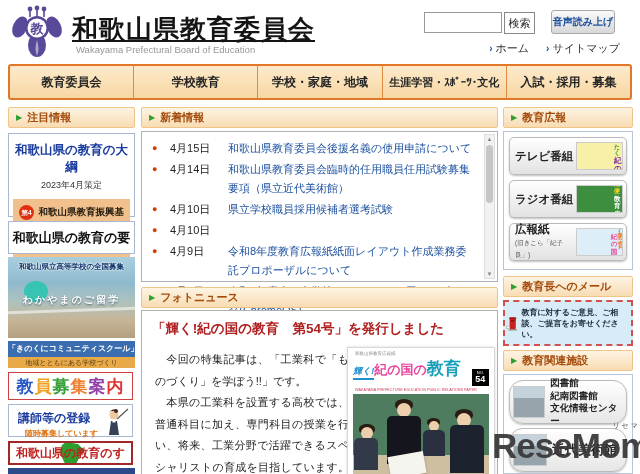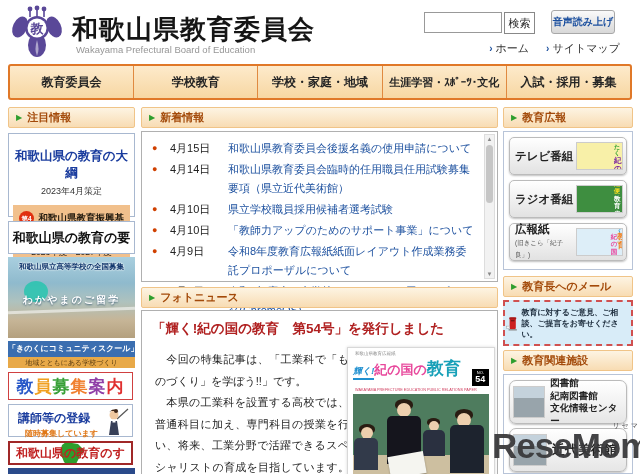--- a/index.html
+++ b/index.html
@@ -4,21 +4,21 @@
 <style>
   * { box-sizing: border-box; margin: 0; padding: 0; }
   html,body { width:640px; height:474px; }
   body {
     position: relative; overflow: hidden; background:#fff;
     font-family: "Liberation Sans","DejaVu Sans",sans-serif; color:#222;
   }
   .abs { position:absolute; }
 
   
-  .site-title { left:72px; top:12px; font-size:26px; font-weight:bold; color:#151515; letter-spacing:1px; }
+  .site-title { left:72px; top:12px; font-size:26px; font-weight:bold; color:#151515; letter-spacing:1px;text-decoration:underline; }
   .site-sub   { left:76px; top:44px; font-size:9.5px; color:#979797; }
   .search-input { left:424px; top:12px; width:78px; height:21px; border:1px solid #999; font-size:11px; padding:0 4px; }
   .search-btn { left:504px; top:12px; width:31px; height:22px; background:#fff; border:1px solid #888; font-size:11px; color:#222; cursor:pointer; }
   .tts-btn { left:551px; top:10px; width:64px; height:24px; border:1px solid #a8a8a8; border-radius:3px;
              background:linear-gradient(#fafafa,#d8d8d8); color:#1b4f9e; font-size:10px; font-weight:bold; cursor:pointer; }
   .top-links { right:20px; top:41px; font-size:11px; color:#333; }
   .top-links .lk { margin-left:14px; cursor:pointer; }
   .top-links .ar { color:#1b4f9e; font-weight:bold; margin-right:3px; font-size:10px; }
 
   
@@ -31,21 +31,21 @@
   .nav-item.narrow { font-size:11px; }
 
   
   .sec-bar { height:21px; display:flex; align-items:center; padding:0 7px;
              background:linear-gradient(#fdf4e3,#f8dcb3); border:1px solid #f0c488; border-radius:2px;
              font-size:11px; font-weight:bold; color:#a34a0a; }
   .sec-bar .arr { color:#2e9e2e; font-size:8px; margin-right:5px; }
 
   
   .lbox { left:8px; width:127px; background:#fff; border:1px solid #a8b8d0; text-align:center; }
-  .taiko-title { margin-top:14px; font-size:12.5px; font-weight:bold; color:#1a3c9e; }
+  .taiko-title { margin-top:8px; font-size:12.5px; font-weight:bold; color:#1a3c9e; }
   .taiko-sub { margin-top:3px; font-size:9px; color:#333; }
   .shinko { margin:7px 4px 0; background:#f1c08c; padding:4px 2px 5px; }
   .shinko-badge { display:inline-block; width:15px; height:15px; line-height:15px; border-radius:50%;
                   background:#e03010; color:#fff; font-size:6.5px; font-weight:bold; vertical-align:middle; }
   .shinko-title { font-size:9.5px; font-weight:bold; color:#241c10; vertical-align:middle; }
   .shinko-sub { margin-top:2px; font-size:8.5px; color:#241c10; }
   .yoten { line-height:31px; font-size:13px; font-weight:bold; color:#111; }
 
   .beach { left:8px; top:257px; width:127px; height:81px; cursor:pointer; overflow:hidden;
            background:linear-gradient(180deg,#a9cfdf 0%,#8fbacd 32%,#aec2be 55%,#c6b597 78%,#b4a07e 100%); }
@@ -120,21 +120,21 @@
   .paper-img { background:#ddeef8; }
   .paper-img .l0 { font-size:5px; font-weight:bold; color:#2090d0; font-style:italic; align-self:flex-start; margin-left:3px; }
   .paper-img .row { display:flex; align-items:baseline; }
   .paper-img .l1 { font-size:6.5px; font-weight:bold; color:#e8489c; }
   .paper-img .l2 { font-size:8px; font-weight:bold; color:#f08020; }
 
   .mailbox { left:503px; top:300px; width:130px; height:46px; background:#d8ecf8; border:2px dashed #d05050;
              display:flex; align-items:center; padding:2px 1px; gap:3px; cursor:pointer; }
   .mail-text { font-size:8px; font-weight:bold; color:#203040; line-height:11px; }
 
-  .fbtn { height:44px; border:1px solid #bbb; border-radius:7px; background:linear-gradient(#ffffff,#e6e6e6);
+  .fbtn { height:44px; border:1px solid #bbb; border-radius:14px; background:linear-gradient(#ffffff,#e6e6e6);
           box-shadow:0 1px 2px rgba(0,0,0,.25); display:flex; align-items:center; padding:2px 3px; gap:5px; cursor:pointer; flex:none; }
   .bimg { width:34px; height:32px; border:1px solid #ccc; background:linear-gradient(#c4d2dc 0 38%, #98a4ab 38% 100%); }
   .flines { font-size:9.5px; font-weight:bold; color:#222; line-height:12.5px; }
   .fone { font-size:13px; }
 
   
   .wm { left:492px; top:421px; z-index:60; color:#3a3a3c; opacity:.95; }
   .wm-ruby { display:block; text-align:right; margin-right:10px; font-size:7px; letter-spacing:2px; color:#4a4a4c; }
   .wm-main { font-size:35px; font-weight:800; letter-spacing:-1px; line-height:30px; }
 </style>
@@ -257,21 +257,20 @@
       <span class="news-title">和歌山県教育委員会臨時的任用職員任用試験募集要項（県立近代美術館）</span>
     </div>
     <div class="news-row">
       <span class="news-bullet">●</span>
       <span class="news-date">4月10日</span>
       <span class="news-title">県立学校職員採用候補者選考試験</span>
     </div>
     <div class="news-row">
       <span class="news-bullet">●</span>
       <span class="news-date">4月10日</span>
-      <span class="news-title">「教師力アップのためのサポート事業」について</span>
     </div>
     <div class="news-row">
       <span class="news-bullet">●</span>
       <span class="news-date">4月9日</span>
       <span class="news-title">令和8年度教育広報紙紙面レイアウト作成業務委託プロポーザルについて</span>
     </div>
     <div class="news-row">
       <span class="news-bullet">●</span>
       <span class="news-date">4月9日</span>
       <span class="news-title">令和8年度小・中学校GIGAスクール用コンピュータ(ChromeOS)</span>

